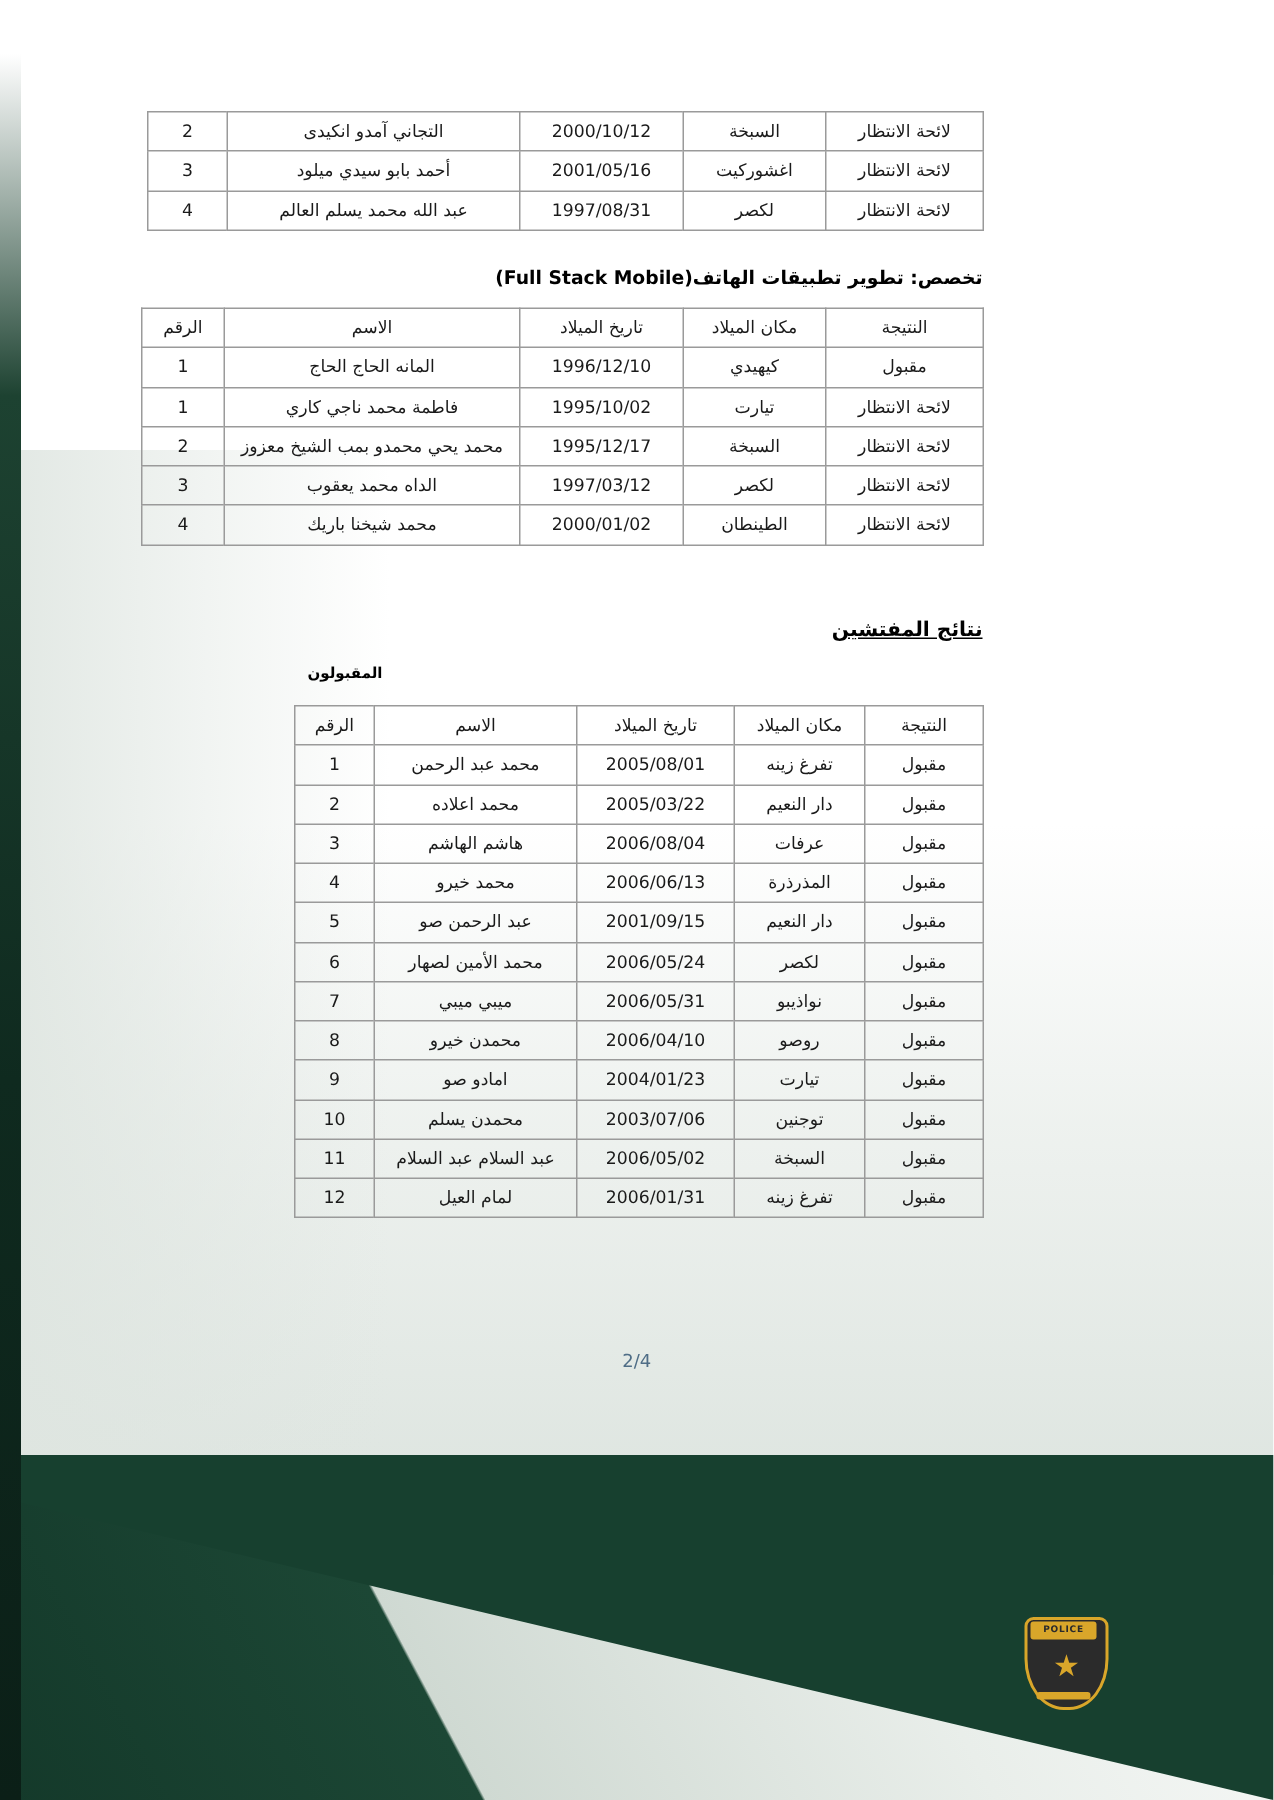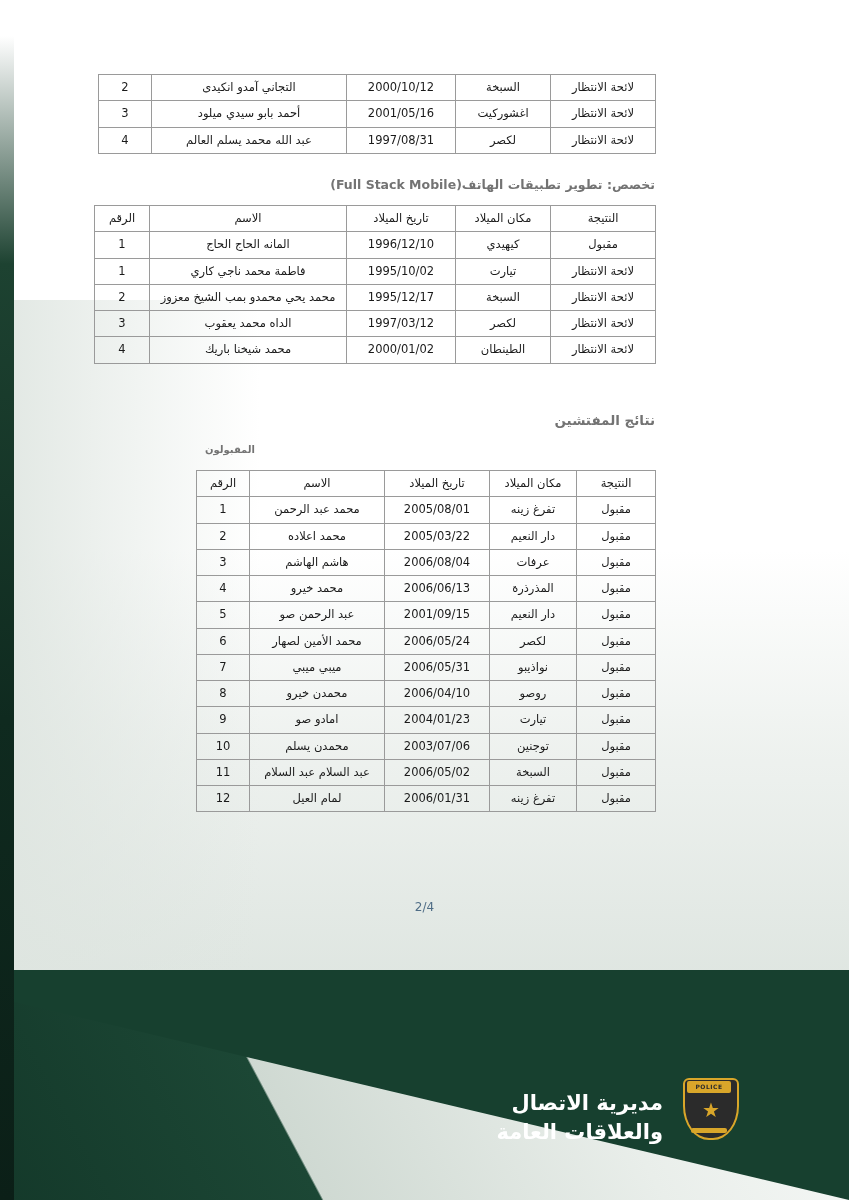--- a/index.html
+++ b/index.html
@@ -118,21 +118,21 @@
   .table-top td.c-num { width: 36px; }
   .table-top td.c-name { width: 178px; }
   .table-top td.c-dob { width: 92px; }
   .table-top td.c-place { width: 78px; }
   .table-top td.c-res { width: 88px; }
 
   .section-heading {
     position: absolute;
     font-size: 12.5px;
     font-weight: bold;
-    color: #737373;
+    color: #000000;
     direction: rtl;
   }
   .heading-fullstack {
     top: 177px;
     right: 194px;
   }
 
   .table-fullstack {
     position: absolute;
     top: 205px;
@@ -142,20 +142,21 @@
   .table-fullstack th.c-name, .table-fullstack td.c-name { width: 180px; }
   .table-fullstack th.c-dob, .table-fullstack td.c-dob { width: 92px; }
   .table-fullstack th.c-place, .table-fullstack td.c-place { width: 78px; }
   .table-fullstack th.c-res, .table-fullstack td.c-res { width: 88px; }
 
   .heading-inspectors {
     top: 412px;
     right: 194px;
     font-size: 13.5px;
     font-weight: bold;
+    text-decoration: underline;
   }
   .heading-accepted {
     top: 444px;
     right: 594px;
     font-size: 10px;
     font-weight: bold;
   }
 
   .table-inspectors {
     position: absolute;
@@ -446,23 +447,19 @@
           <td class="c-num">12</td>
         </tr>
       </tbody>
     </table>
 
     <div class="page-number">2/4</div>
   </div>
 </div>
 
 <div class="footer">
-  <div class="footer-text">
-    <div>مديرية الاتصال</div>
-    <div>والعلاقات العامة</div>
-  </div>
   <div class="footer-logo">
     <div class="logo-shield"></div>
     <div class="logo-top-band">POLICE</div>
     <div class="logo-star">★</div>
     <div class="logo-base"></div>
   </div>
 </div>
 
 </body></html>

